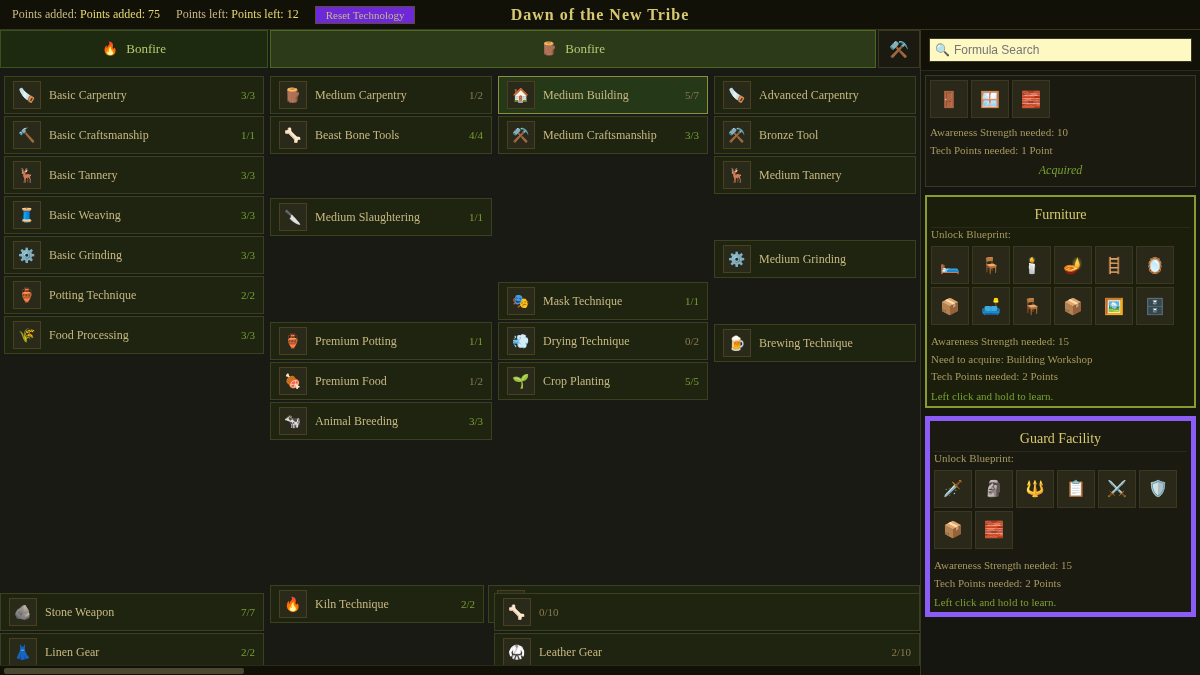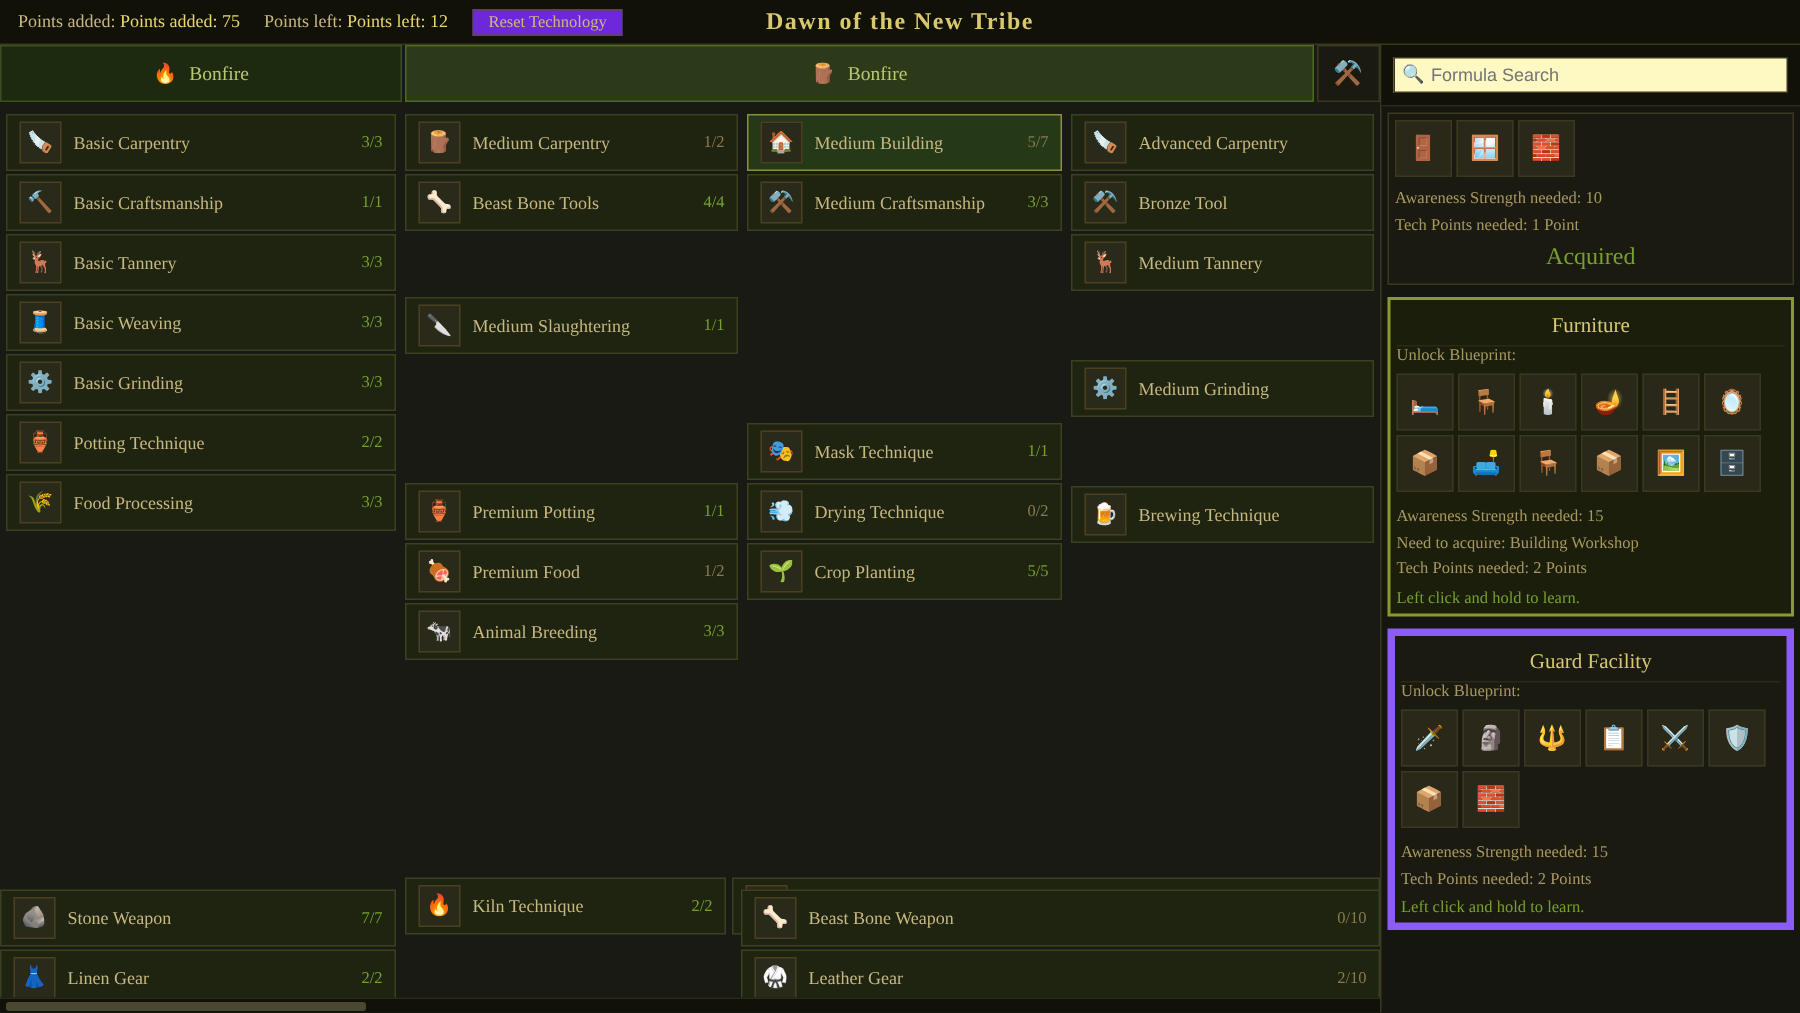--- a/index.html
+++ b/index.html
@@ -198,22 +198,23 @@
 
     .tech-card-action {
       font-size: 11px;
       color: #78a030;
       margin-top: 4px;
     }
 
     .acquired-badge {
       text-align: center;
       color: #78a030;
-      font-size: 16px;
+      font-size: 12px;
       padding: 4px;
+      font-style: italic;
     }
 
     .col-block {
       display: flex;
       flex-direction: column;
       gap: 2px;
       padding: 4px 2px;
     }
 
     
@@ -418,21 +419,20 @@
       </div>
       <div class="tech-item">
         <div class="tech-icon">👗</div>
         <span class="tech-name">Linen Gear</span>
         <span class="tech-points maxed">2/2</span>
       </div>
     </div>
     <div style="flex:1; display:flex; flex-direction:column; gap:2px; margin-left:228px;">
       <div class="tech-item">
         <div class="tech-icon">🦴</div>
-        <span class="tech-name">Beast Bone Weapon</span>
         <span class="tech-points">0/10</span>
       </div>
       <div class="tech-item">
         <div class="tech-icon">🥋</div>
         <span class="tech-name">Leather Gear</span>
         <span class="tech-points">2/10</span>
       </div>
     </div>
   </div>
 

